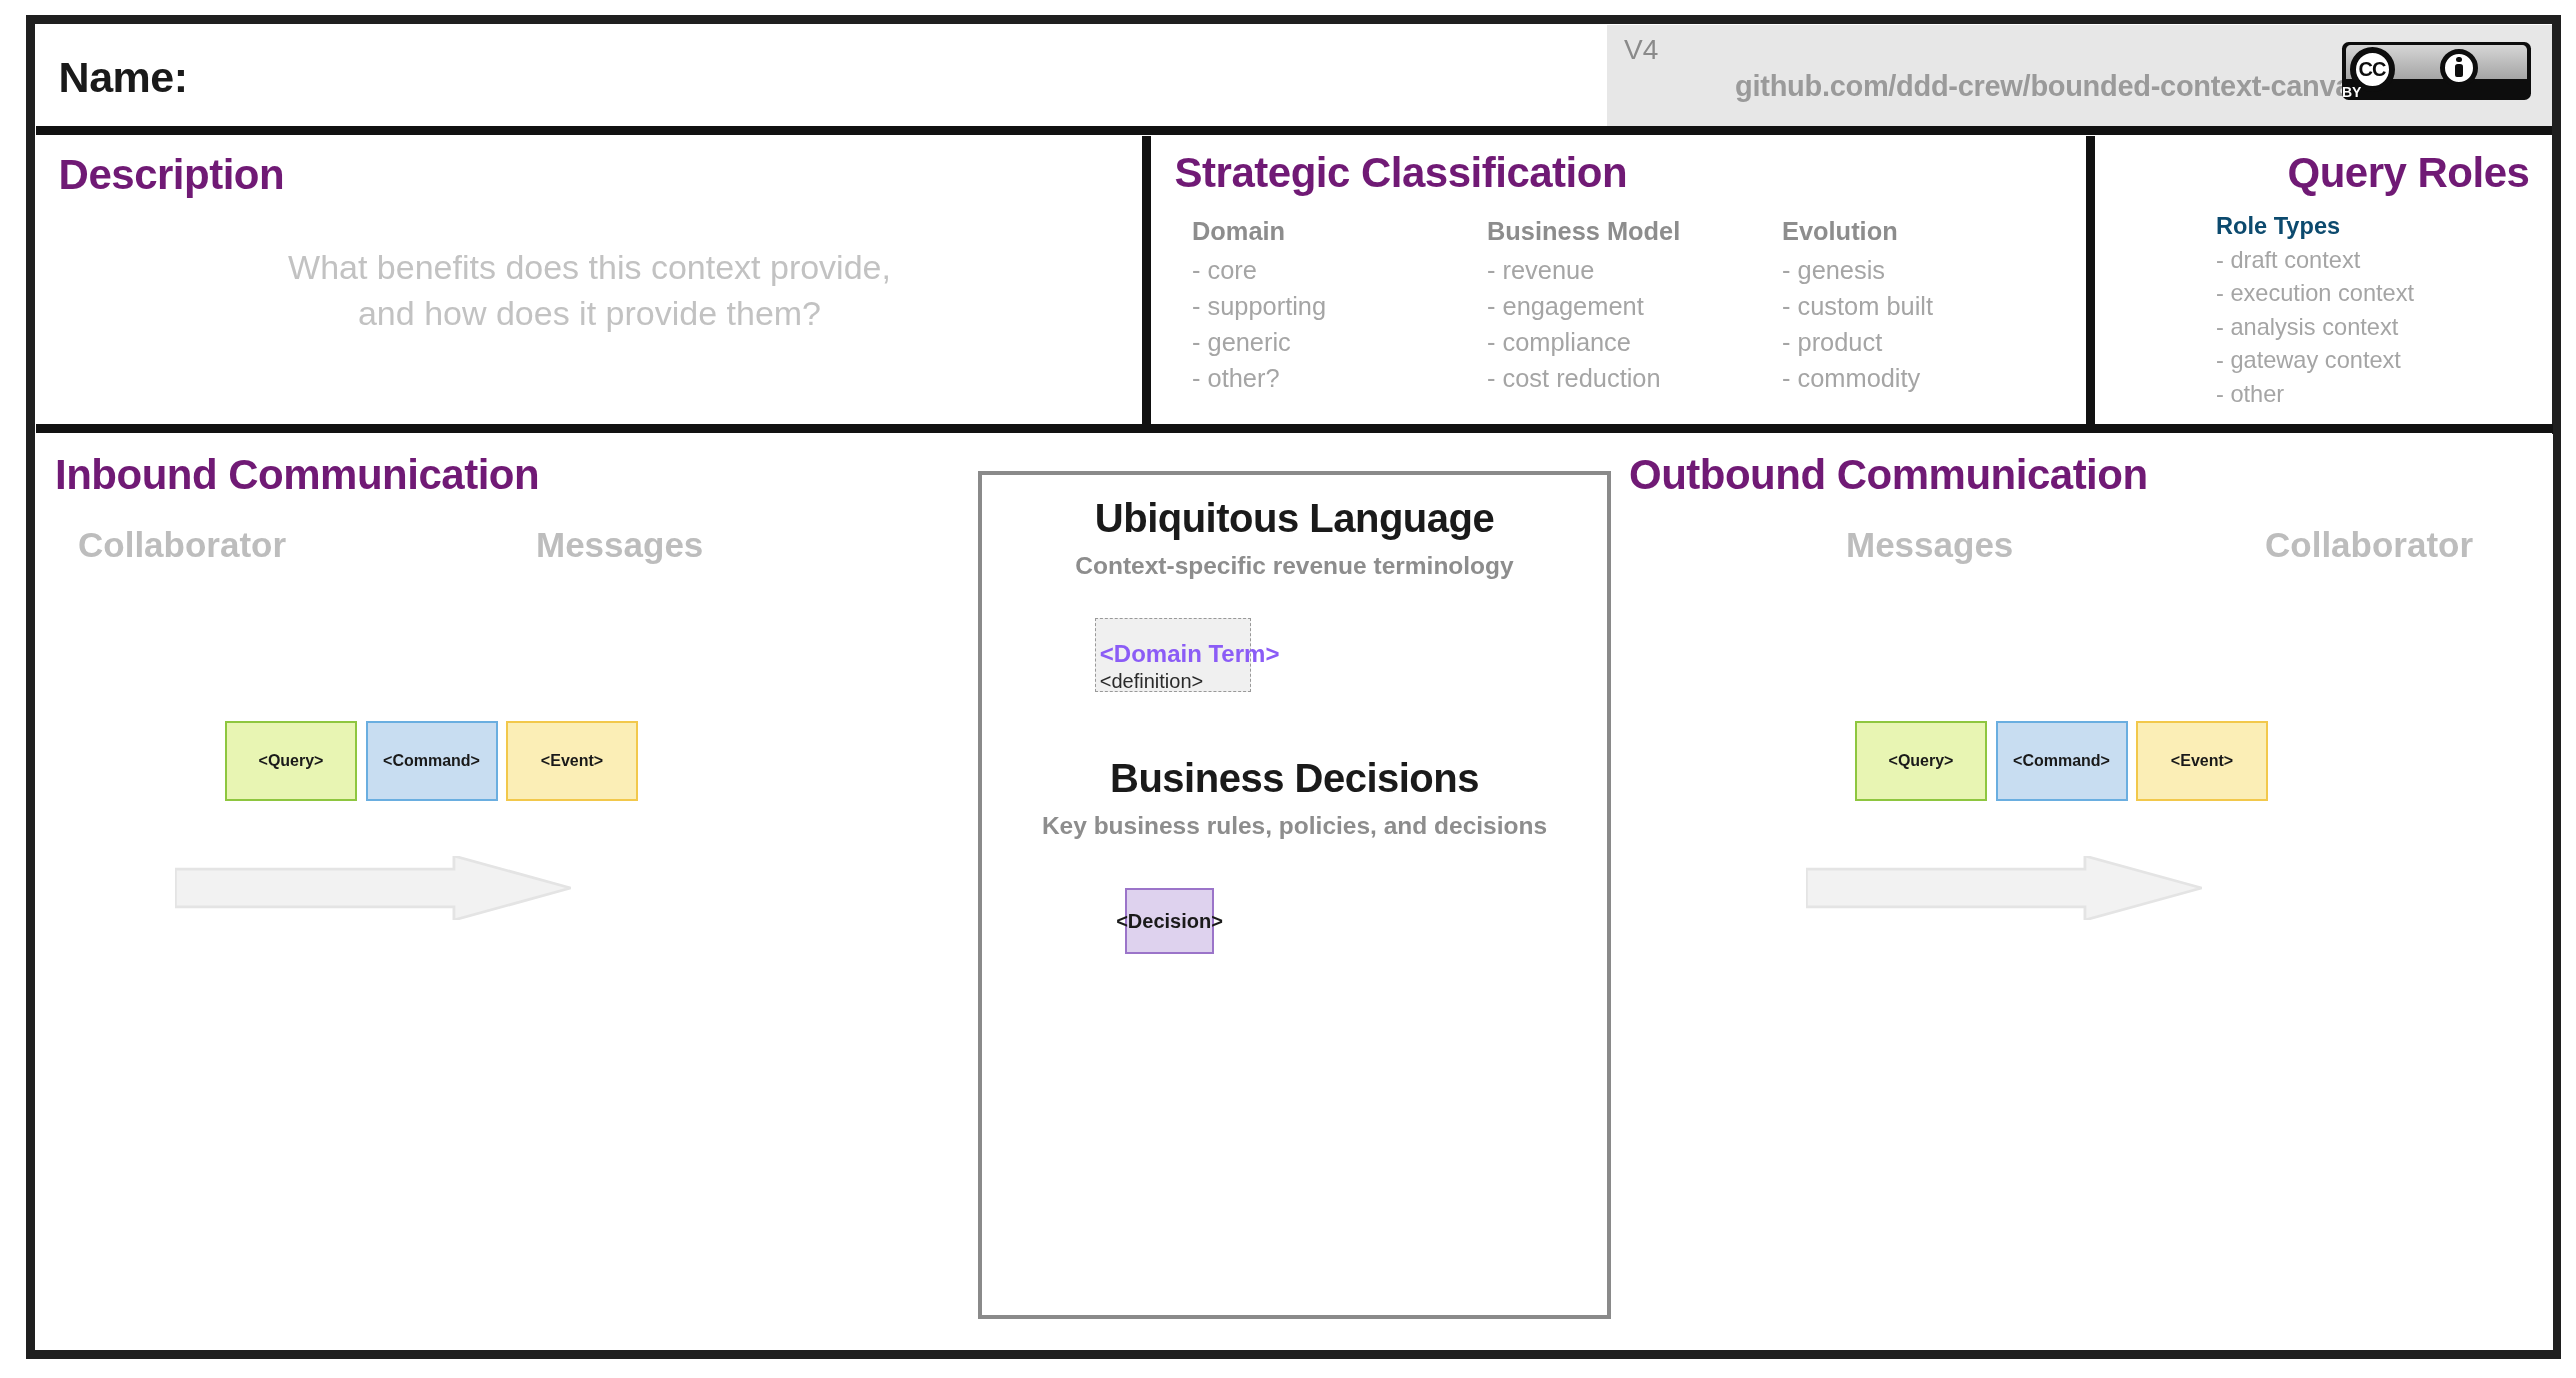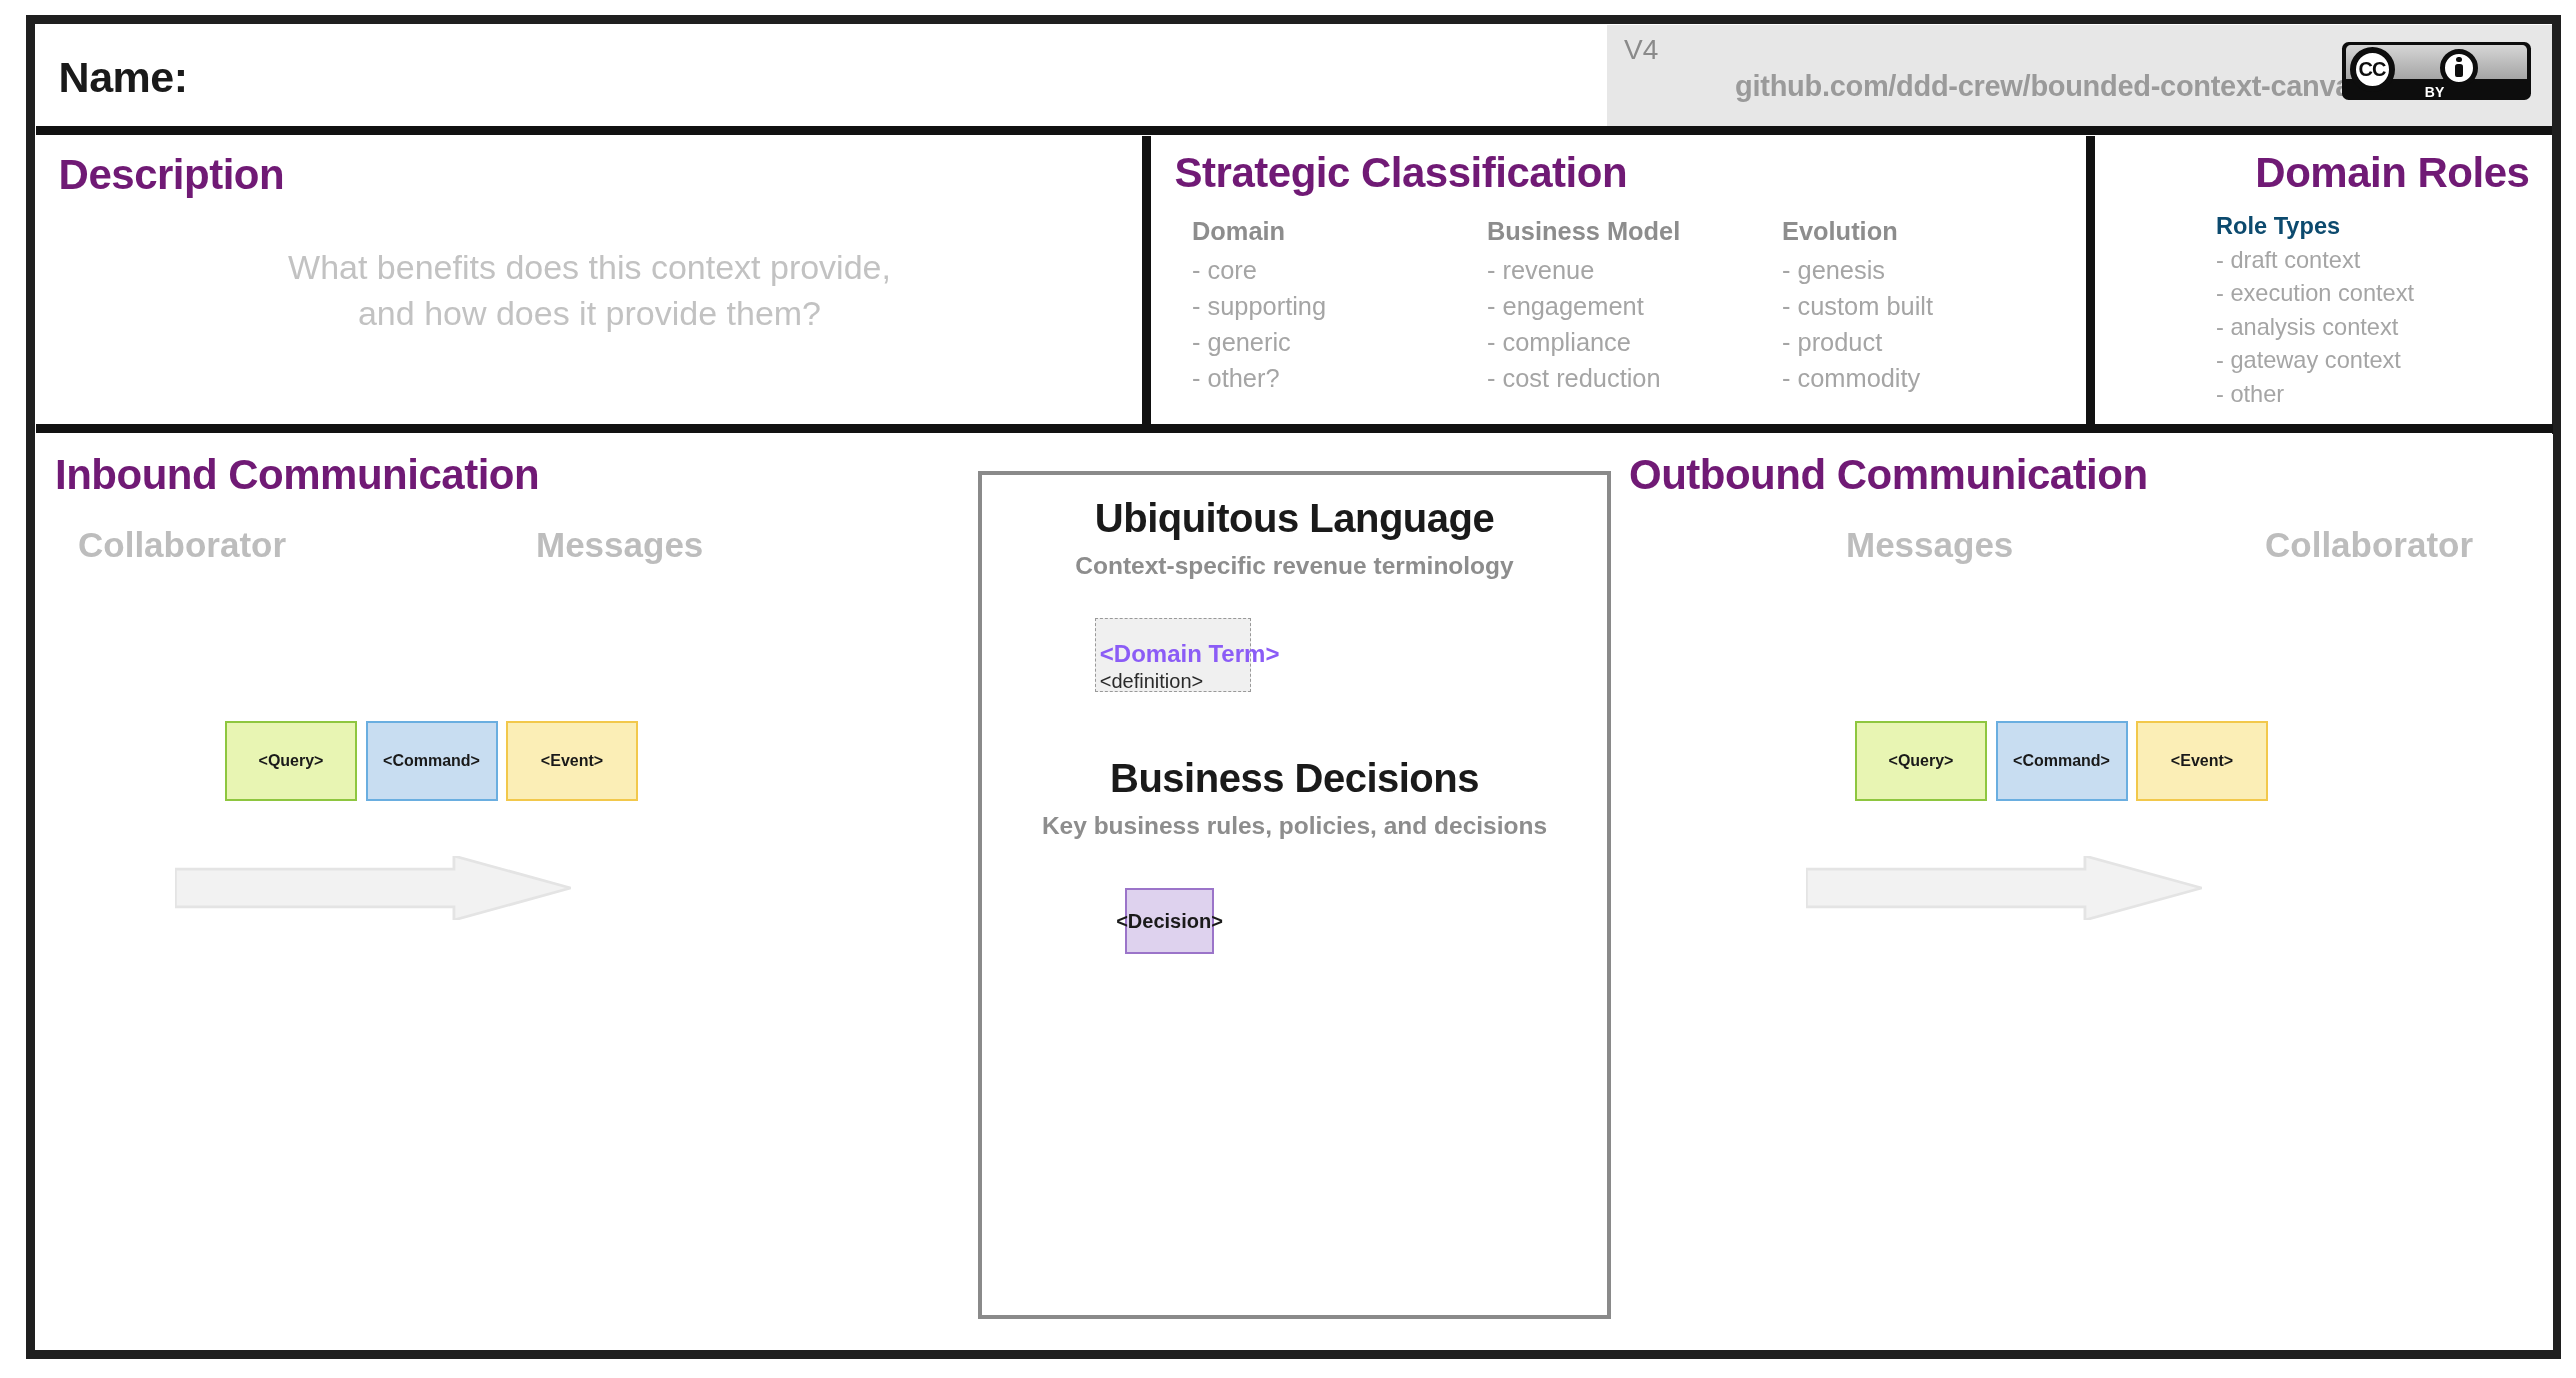--- a/index.html
+++ b/index.html
@@ -69,21 +69,21 @@
     position:absolute; left:3.8px; top:3.8px; width:181px; height:38px;
     background:linear-gradient(180deg,#d6d6d6 0%, #9f9f9f 100%);
     border-radius:4.7px 4.7px 0 0;
   }
   #cc-badge .cc-bottom {
     position:absolute; left:3.8px; bottom:1.9px; width:181px; height:19px;
     background:#0d0d0d;
   }
   #cc-badge .by-text {
     position:absolute; left:0; bottom:0px; width:185px;
-    text-align:center; color:#ffffff; font-size:14px; font-weight:bold;
+    text-align:left; color:#ffffff; font-size:14px; font-weight:bold;
     font-family:"Liberation Sans", sans-serif;
   }
   #cc-badge .ring {
     position:absolute; border-radius:50%; background:#ffffff;
     border:6.6px solid #0d0d0d;
     display:flex; align-items:center; justify-content:center;
   }
   #cc-badge .ring-cc { left:7.5px; top:5.7px; width:45px; height:45px; }
   #cc-badge .ring-by { left:98px; top:7.5px; width:38px; height:38px; border-width:5.7px; }
   #cc-badge .glyph-cc {
@@ -289,21 +289,21 @@
         <div class="class-col-head">Evolution</div>
         <div class="class-col-item">- genesis</div>
         <div class="class-col-item">- custom built</div>
         <div class="class-col-item">- product</div>
         <div class="class-col-item">- commodity</div>
       </div>
     </div>
   </div>
 
   <div id="roles-cell">
-    <div class="panel-title" id="roles-title">Domain Roles</div>
+    <div class="panel-title" id="roles-title">Query Roles</div>
     <div class="roles-list">
       <div class="roles-head">Role Types</div>
       <div class="roles-item">- draft context</div>
       <div class="roles-item">- execution context</div>
       <div class="roles-item">- analysis context</div>
       <div class="roles-item">- gateway context</div>
       <div class="roles-item">- other</div>
     </div>
   </div>
 

